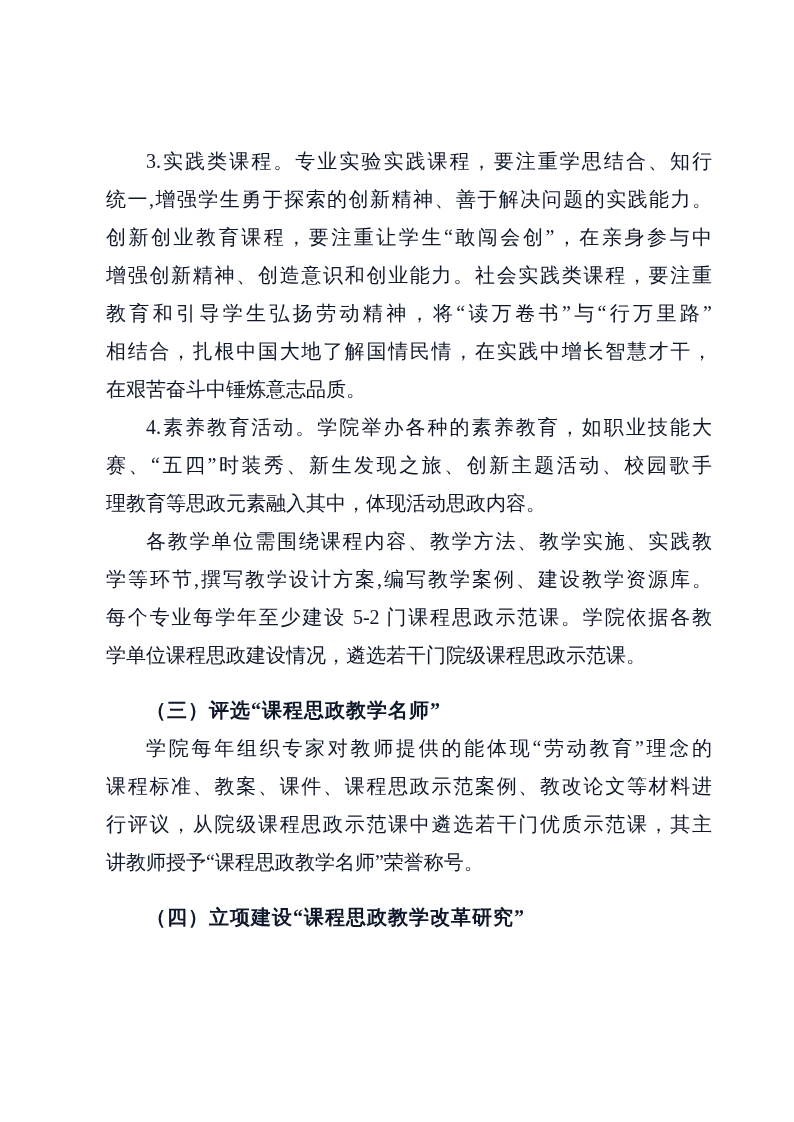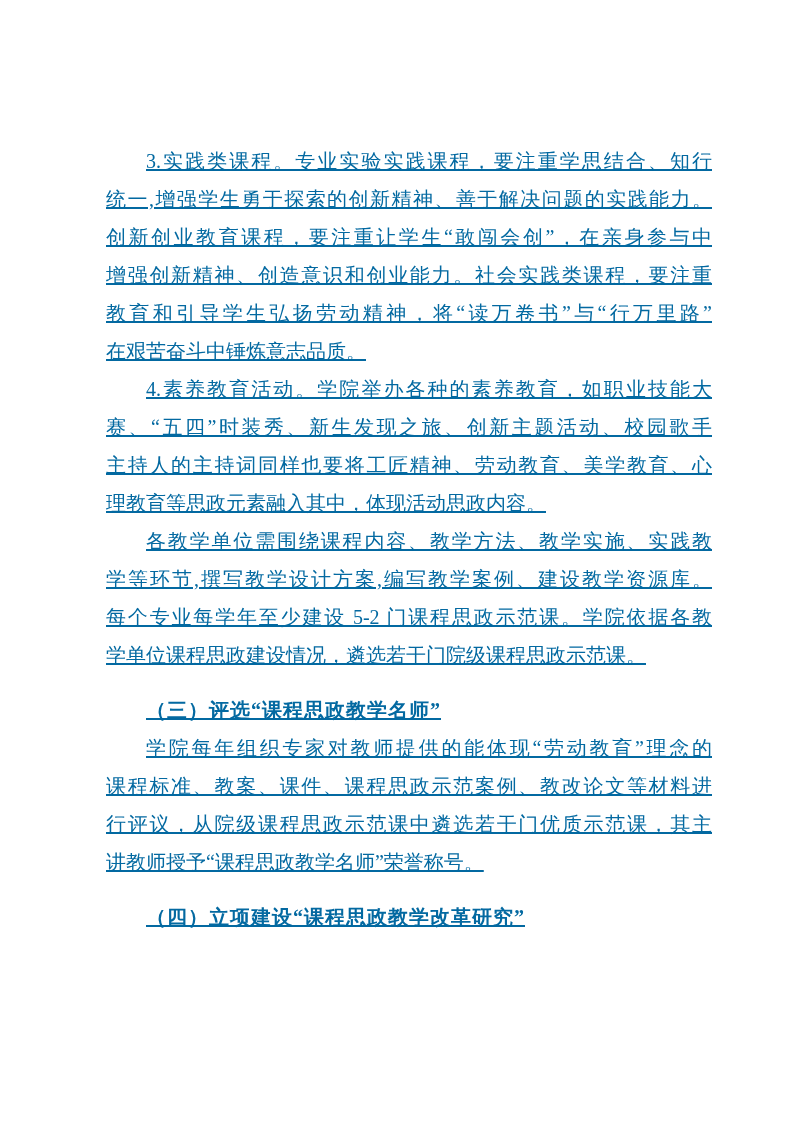--- a/index.html
+++ b/index.html
@@ -42,30 +42,30 @@
     font-weight: bold;
     text-indent: 2em;
     letter-spacing: 1px;
     margin-top: 17px;
   }
 </style>
 </head>
 <body>
 
 <div class="page">
-  <div class="content" style="color: #0369a1; text-decoration: underline;">
+  <div class="content" style="color: #0f172a;">
       <div class="line first">3.实践类课程。专业实验实践课程，要注重学思结合、知行</div>
       <div class="line">统一,增强学生勇于探索的创新精神、善于解决问题的实践能力。</div>
       <div class="line">创新创业教育课程，要注重让学生“敢闯会创”，在亲身参与中</div>
       <div class="line">增强创新精神、创造意识和创业能力。社会实践类课程，要注重</div>
       <div class="line">教育和引导学生弘扬劳动精神，将“读万卷书”与“行万里路”</div>
+      <div class="line">相结合，扎根中国大地了解国情民情，在实践中增长智慧才干，</div>
       <div class="line last">在艰苦奋斗中锤炼意志品质。</div>
       <div class="line first">4.素养教育活动。学院举办各种的素养教育，如职业技能大</div>
       <div class="line">赛、“五四”时装秀、新生发现之旅、创新主题活动、校园歌手</div>
-      <div class="line">主持人的主持词同样也要将工匠精神、劳动教育、美学教育、心</div>
       <div class="line last">理教育等思政元素融入其中，体现活动思政内容。</div>
       <div class="line first">各教学单位需围绕课程内容、教学方法、教学实施、实践教</div>
       <div class="line">学等环节,撰写教学设计方案,编写教学案例、建设教学资源库。</div>
       <div class="line">每个专业每学年至少建设 5-2 门课程思政示范课。学院依据各教</div>
       <div class="line last">学单位课程思政建设情况，遴选若干门院级课程思政示范课。</div>
       <div class="heading">（三）评选“课程思政教学名师”</div>
       <div class="line first">学院每年组织专家对教师提供的能体现“劳动教育”理念的</div>
       <div class="line">课程标准、教案、课件、课程思政示范案例、教改论文等材料进</div>
       <div class="line">行评议，从院级课程思政示范课中遴选若干门优质示范课，其主</div>
       <div class="line last">讲教师授予“课程思政教学名师”荣誉称号。</div>

